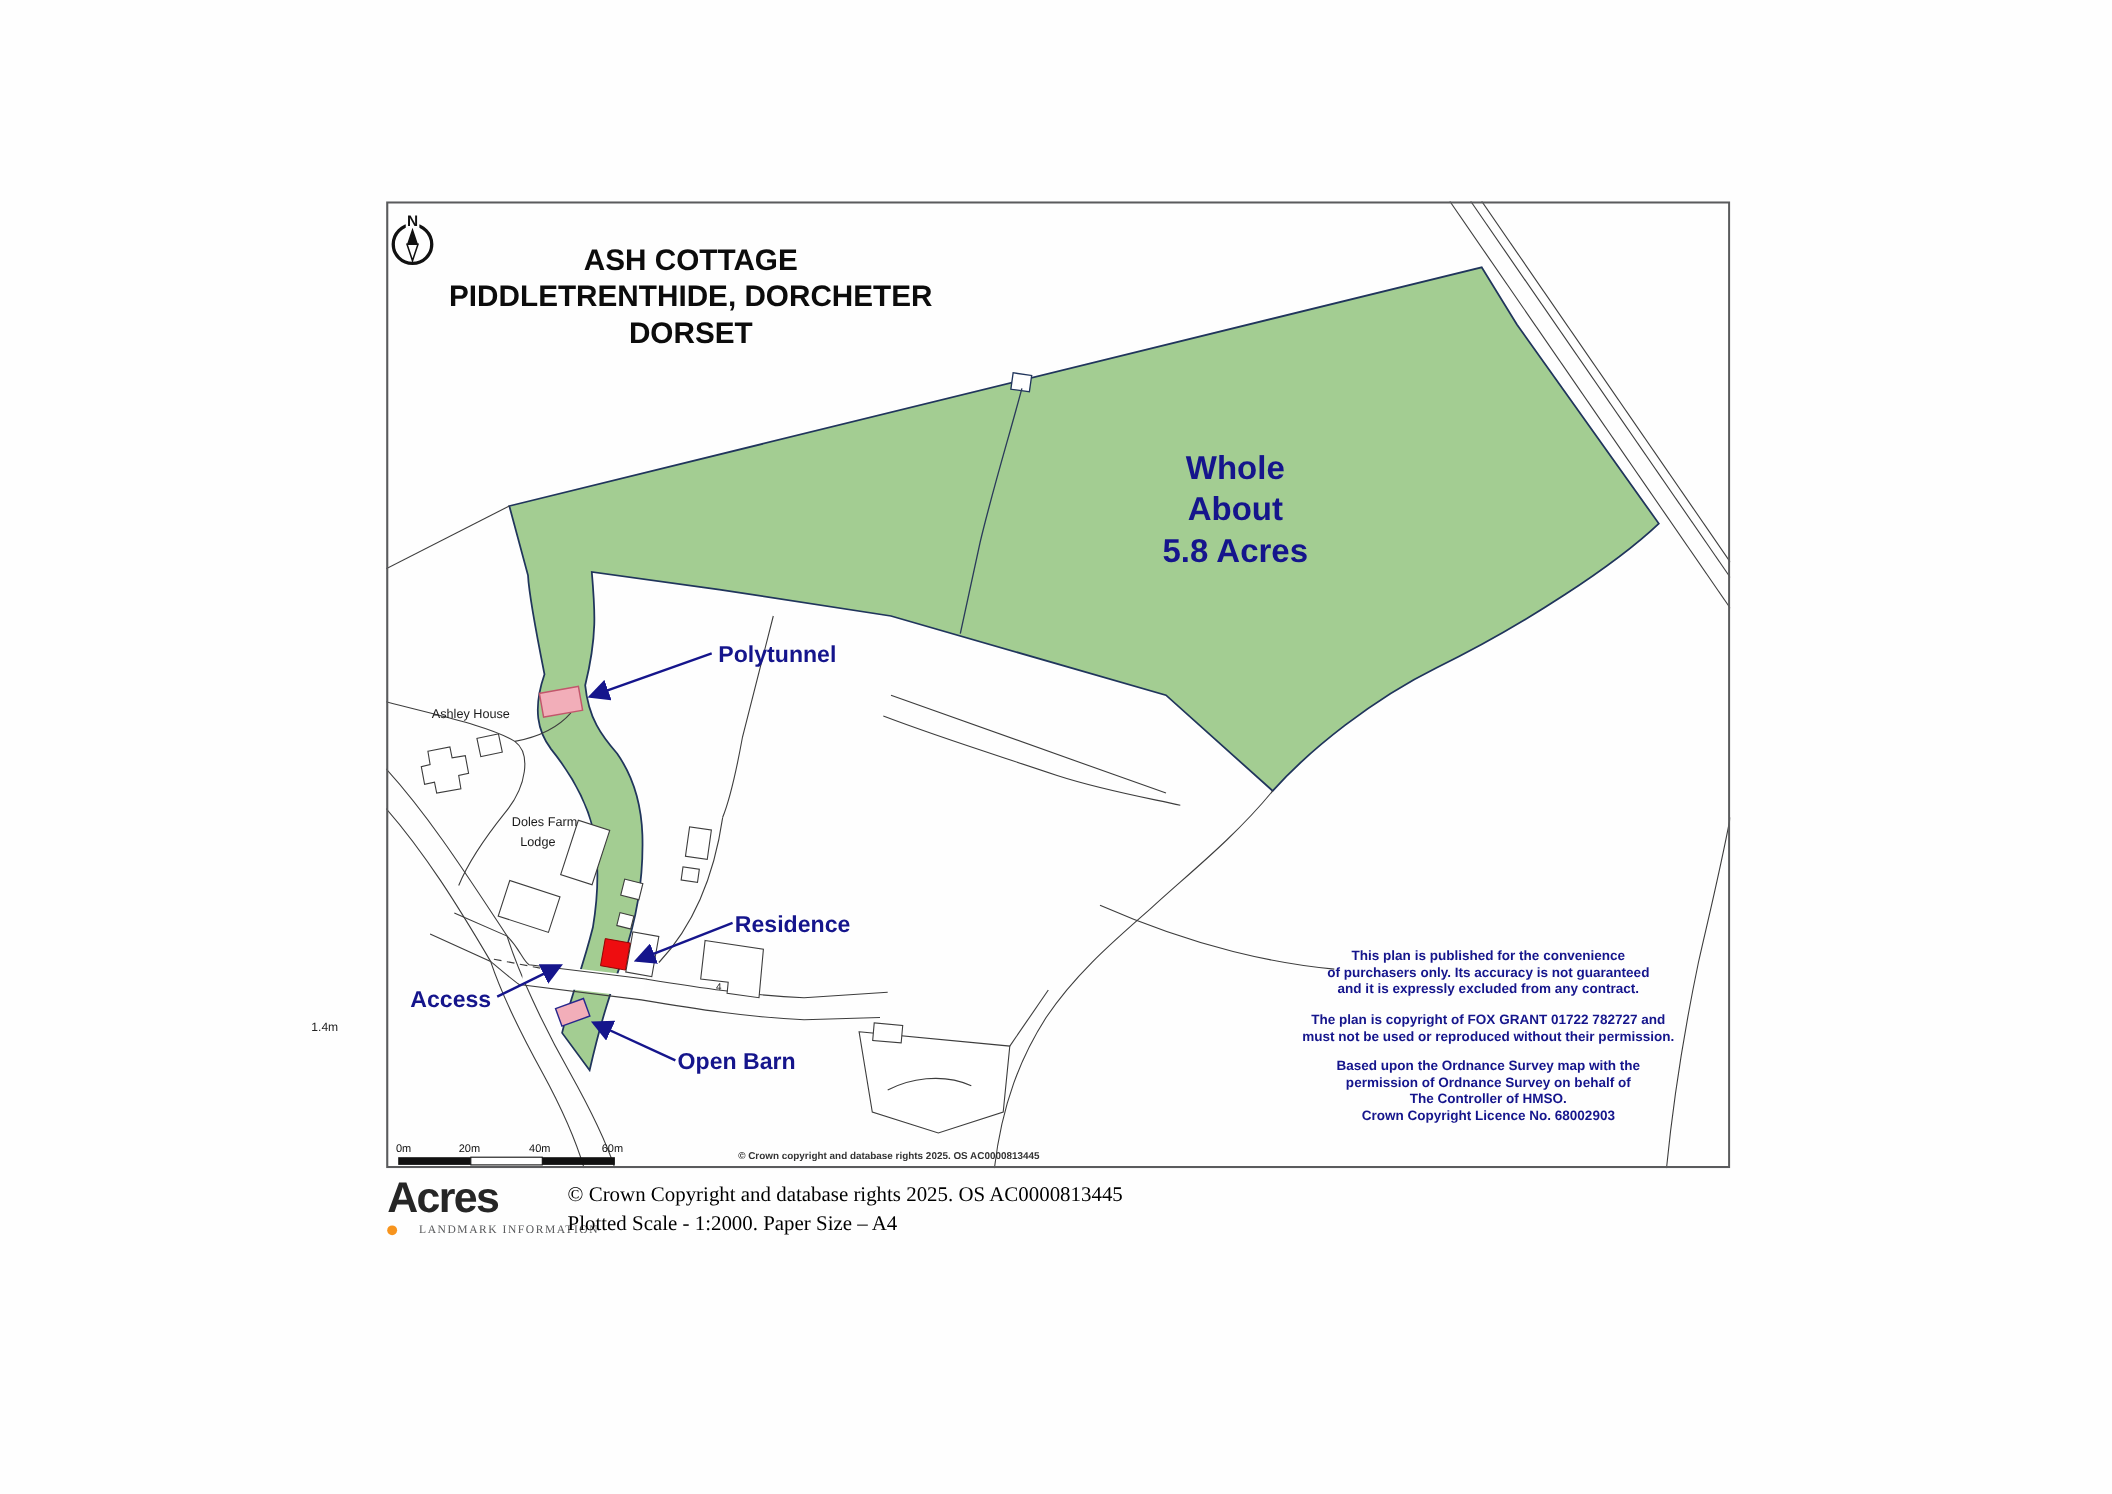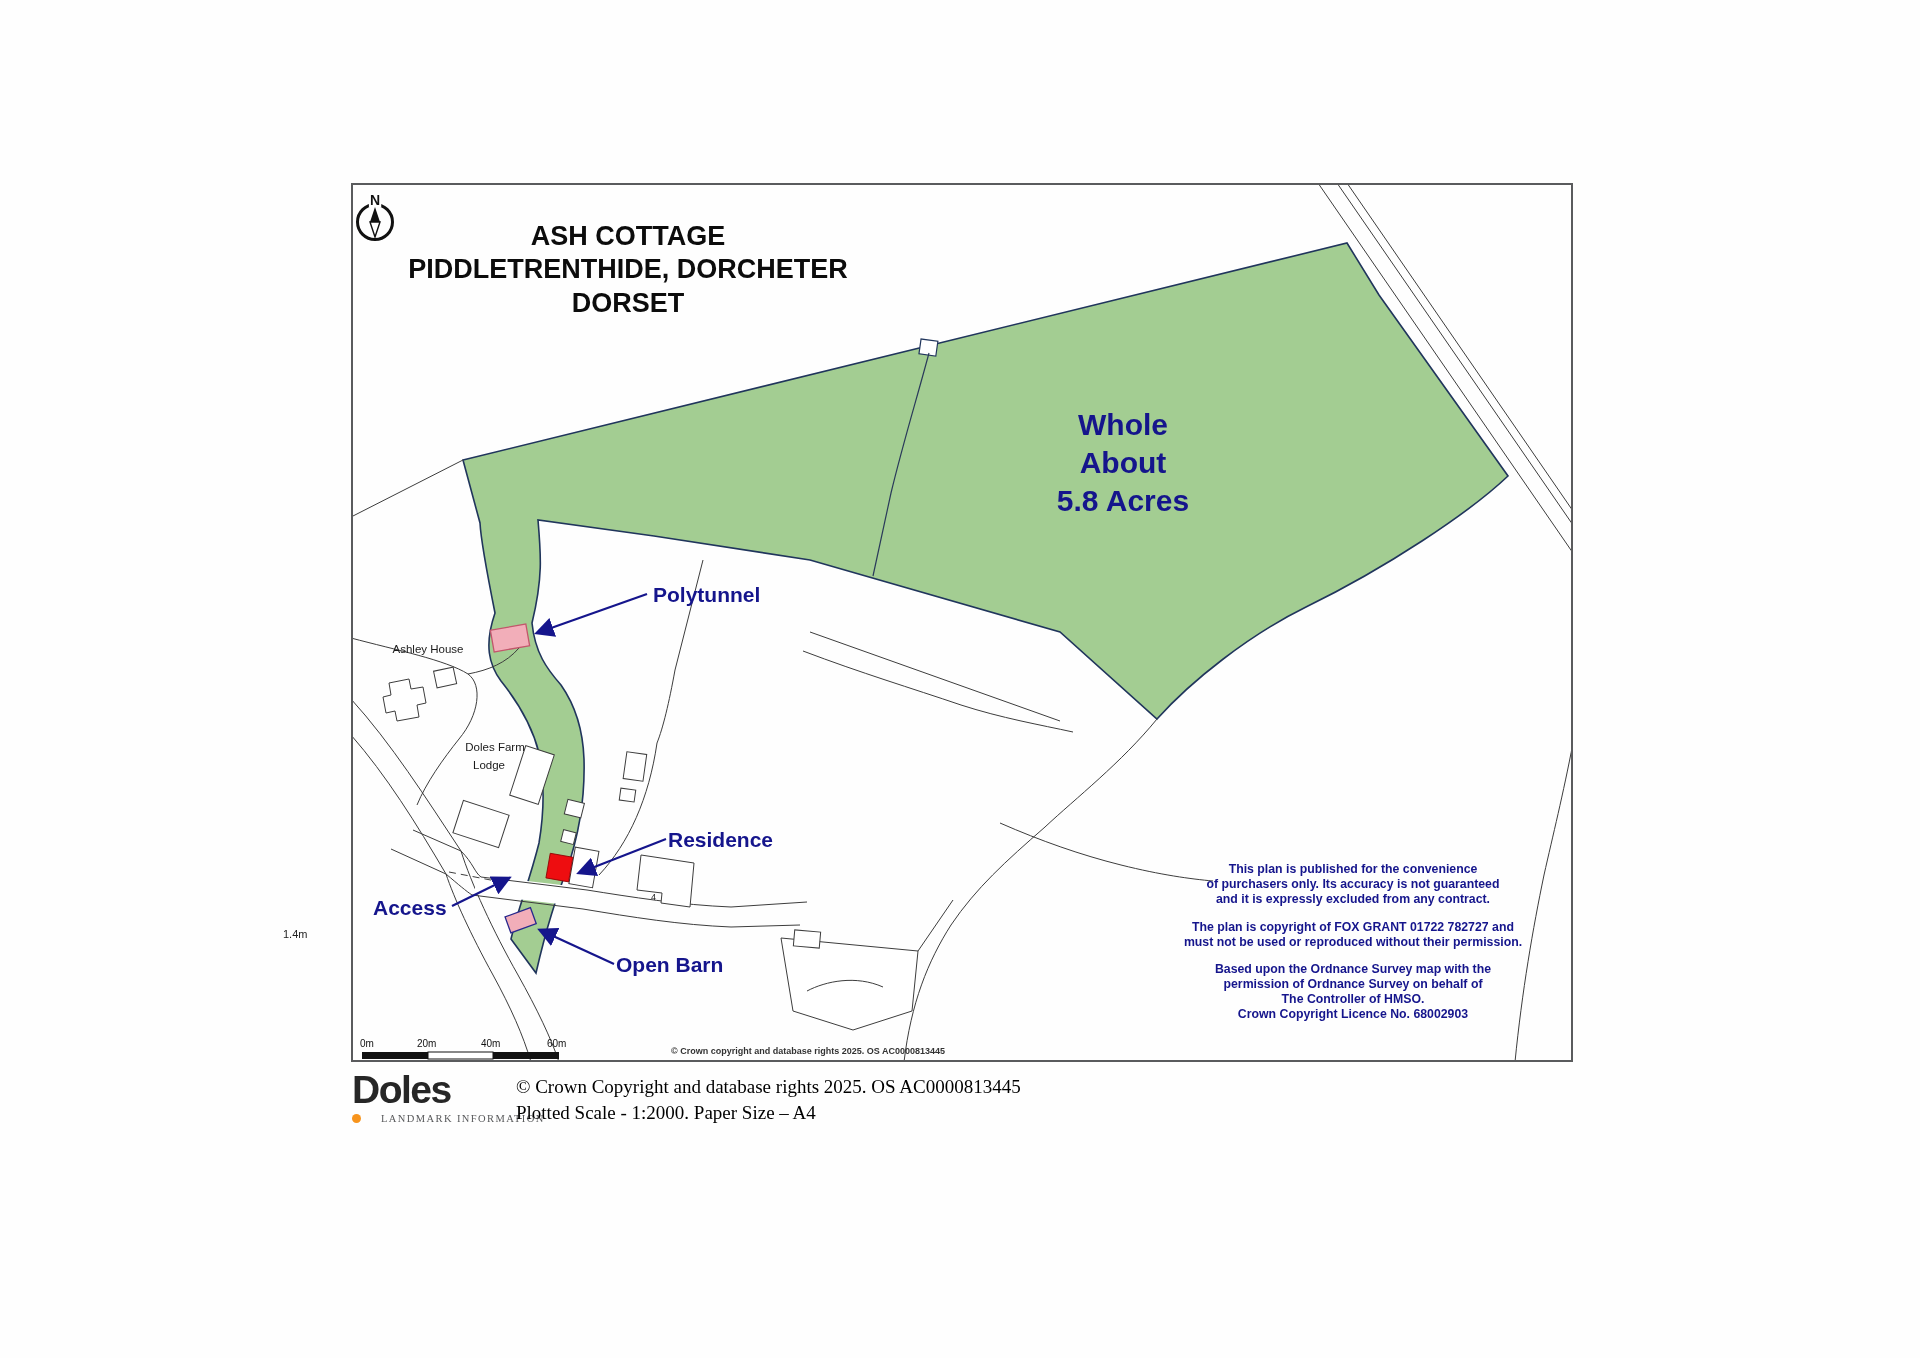--- a/index.html
+++ b/index.html
@@ -164,21 +164,21 @@
   </g>
 
   <rect x="1" y="1" width="1220" height="877" fill="none" stroke="#5a5b5d" stroke-width="2"></rect>
 </svg>
 </div>
 
 <div id="spot-height">1.4m</div>
 
 <div id="footer">
   <div id="promap-logo">
-    <div id="promap-word">Doles</div>
+    <div id="promap-word">Acres</div>
     <div id="promap-sub">
       <span id="promap-dot"></span>
       <span id="promap-subtext">LANDMARK INFORMATION</span>
     </div>
   </div>
   <div id="footer-text">
     <div>© Crown Copyright and database rights 2025. OS AC0000813445</div>
     <div>Plotted Scale - 1:2000. Paper Size – A4</div>
   </div>
 </div>

